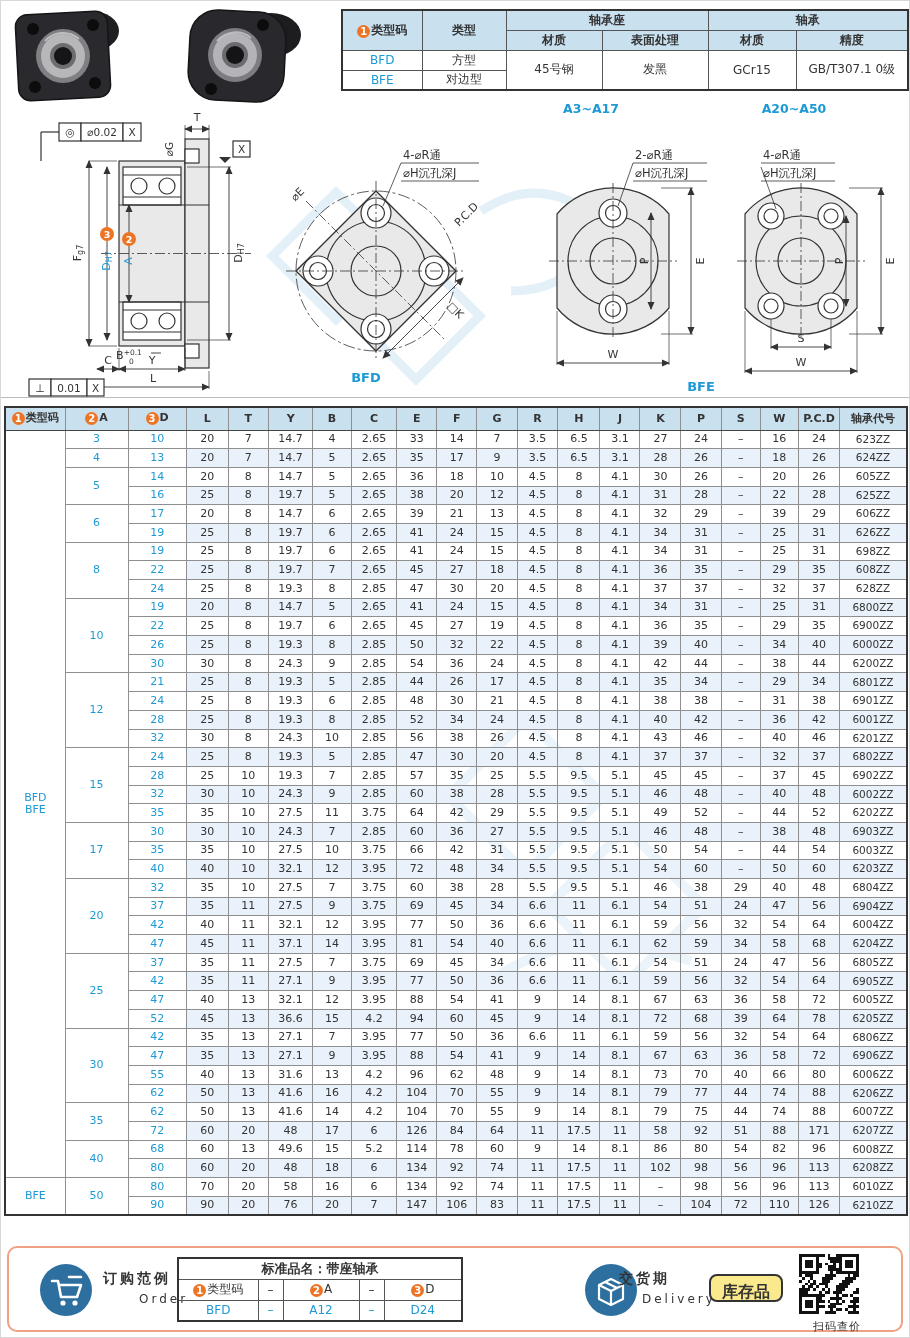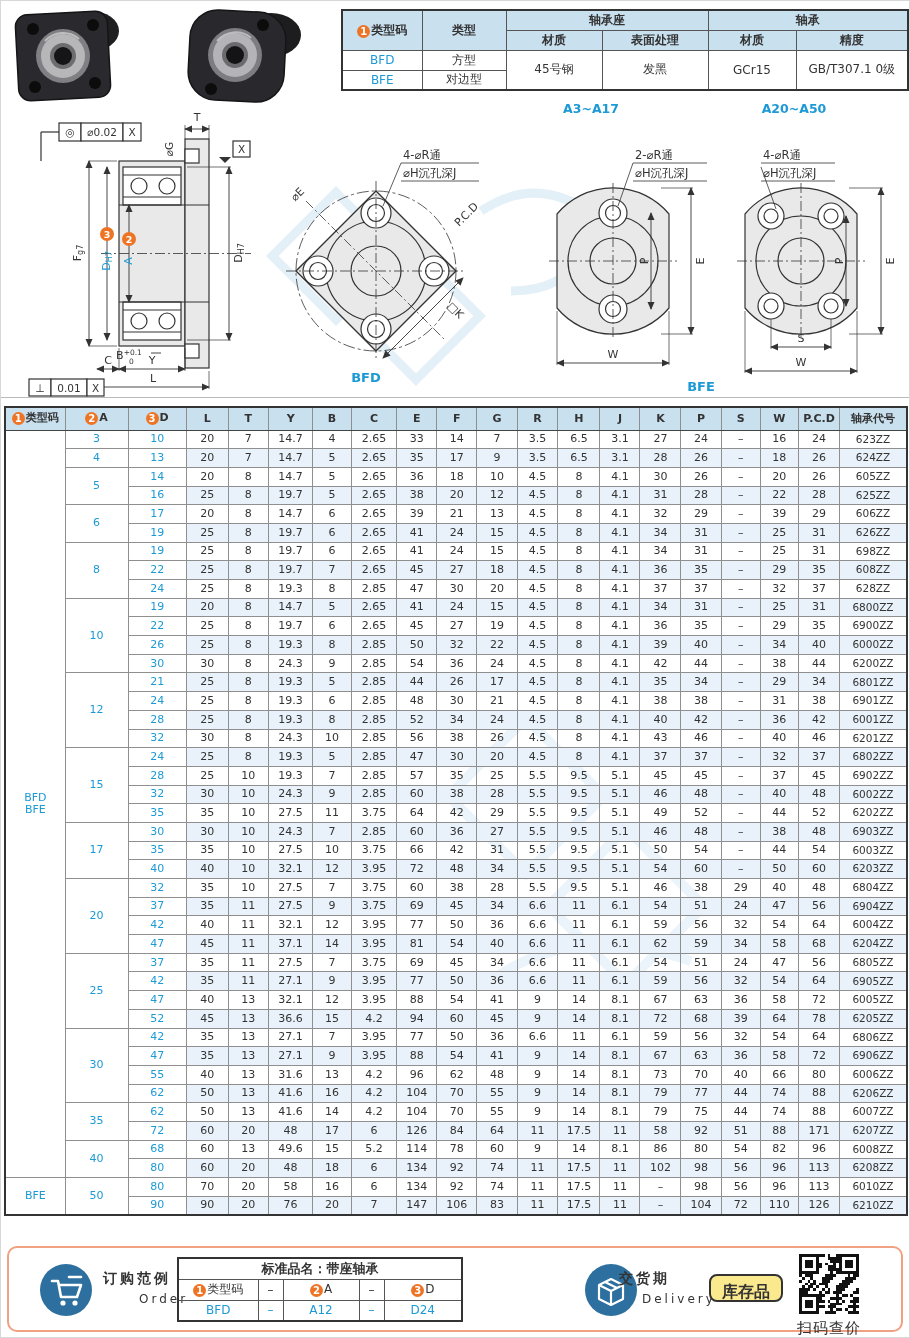--- a/index.html
+++ b/index.html
@@ -39,21 +39,21 @@
   .footer-box .cn { font-size:14px; letter-spacing:3px; font-weight:600;font-family:Liberation Mono, monospace; }
   .footer-box .en { font-size:12px; letter-spacing:3px; }
   .order-table { position:absolute; left:168px; top:9px; border-collapse:collapse;
     font-size:12px; table-layout:fixed; border:2px solid #333; }
   .order-table td { border:1px solid #555; text-align:center; height:21px; padding:0 0; }
   .order-table .title-row td { font-weight:700; font-size:13px; }
   .stock-badge { position:absolute; left:700px; top:26px; width:74px; height:28px;
     background:#fbe98e; border:2px solid #333; border-radius:8px; text-align:center;
     line-height:31px; font-size:16px; font-weight:700; }
   .qr-wrap { position:absolute; left:788px; top:6px; width:64px; text-align:center; }
-  .qr-caption { font-size:15px; margin-top:1px; letter-spacing:1px; }
+  .qr-caption { font-size:11px; margin-top:1px; letter-spacing:1px;text-align:right; }
   .icon-circle { position:absolute; width:54px; height:54px; }
   .divider-line { position:absolute; left:0; right:0; top:396px; border-top:1px solid #bbb; }
 </style>
 </head>
 <body>
 
 <svg class="photo-svg" width="328" height="98" viewBox="0 0 328 98">
   <g>
     <ellipse cx="82" cy="24" rx="28" ry="20" fill="#1f1f22"></ellipse>
     <rect x="8" y="6" width="92" height="86" rx="12" fill="#2a2a2e" stroke="#151517" stroke-width="1.5" transform="rotate(-3 54 49)"></rect>

